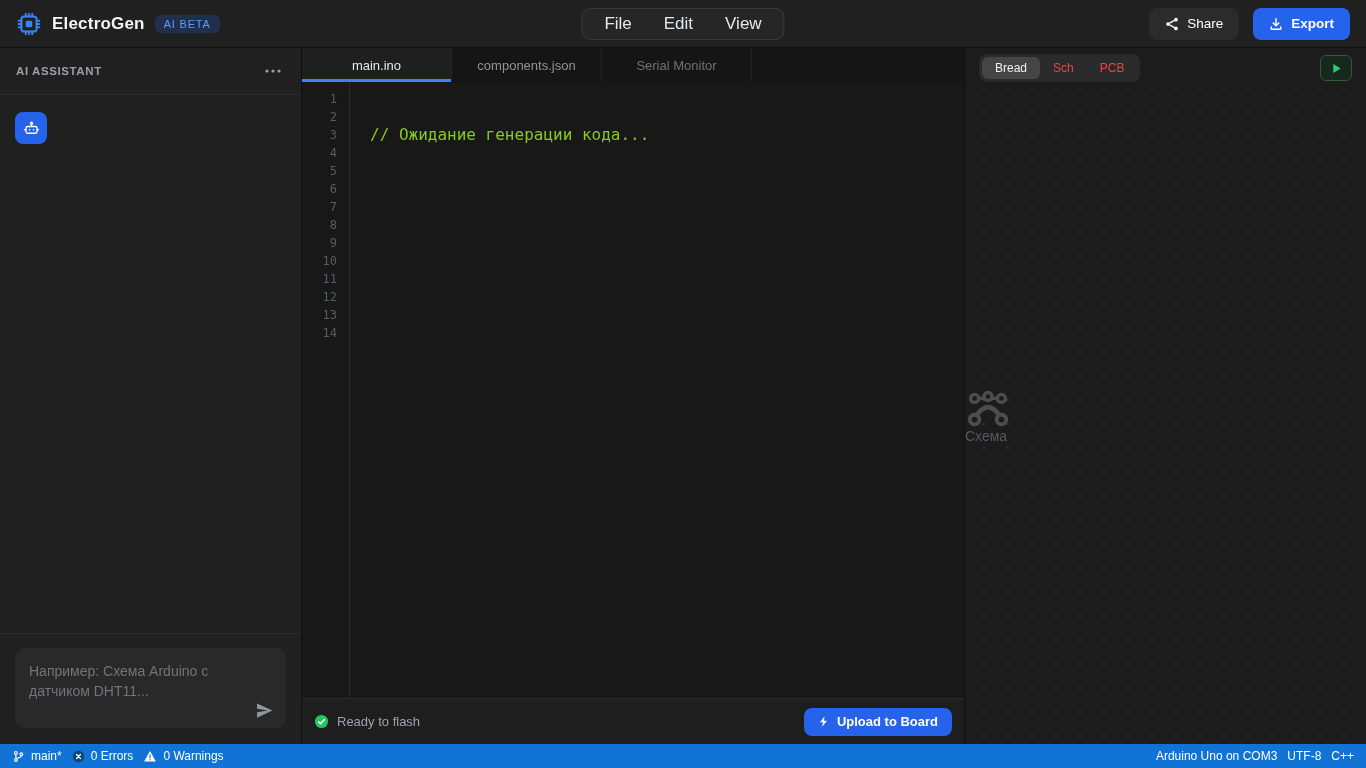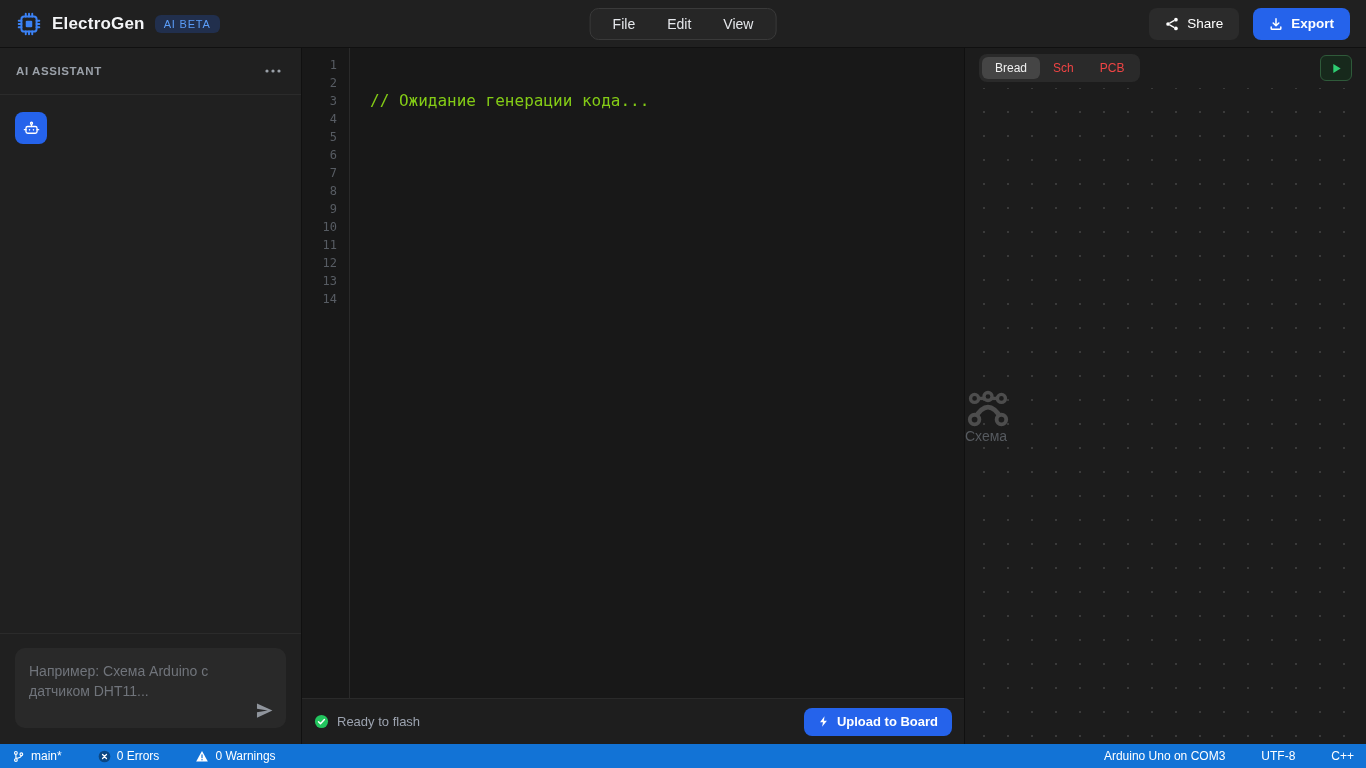--- a/index.html
+++ b/index.html
@@ -10,21 +10,21 @@
   
   .topbar { height:48px; background:#202020; border-bottom:1px solid #101010;
             display:flex; align-items:center; padding:0 16px; position:relative; flex:0 0 48px; }
   .brand { display:flex; align-items:center; gap:10px; }
   .brand-name { color:#f3f4f6; font-size:17px; font-weight:bold; letter-spacing:.2px; }
   .badge { background:rgba(37,99,235,.22); color:#5b9df9; font-size:11px; font-weight:normal;
            letter-spacing:.8px; padding:3px 9px; border-radius:6px; }
   .menubar { position:absolute; left:50%; transform:translateX(-50%); top:8px;
              background:#262626; border:1px solid #3a3a3a; border-radius:9px; height:32px;
              display:flex; align-items:center; padding:0 6px; }
-  .menu-item { color:#e5e7eb; font-size:14px; padding:5px 16px; border-radius:6px; cursor:default; }
+  .menu-item { color:#e5e7eb; font-size:17px; padding:5px 16px; border-radius:6px; cursor:default; }
   .topbar-right { margin-left:auto; display:flex; align-items:center; gap:14px; }
   .btn { display:flex; align-items:center; gap:8px; border-radius:8px; height:32px;
          padding:0 16px; font-size:13.5px; color:#fff; border:none; cursor:default; }
   .btn-dark { background:#2b2b2b; }
   .btn-blue { background:#2563eb; font-weight:bold; }
 
   
   .main { flex:1 1 auto; display:flex; min-height:0; }
 
   
@@ -83,21 +83,21 @@
              border-radius:6px; display:flex; align-items:center; justify-content:center; }
   .canvas { flex:1 1 auto; position:relative;
             background-image:radial-gradient(circle, #3a3a3a 1.3px, transparent 1.5px);
             background-size:24px 24px; background-position:7px 12px;
             display:flex; flex-direction:column; align-items:flex-start; justify-content:center; }
   .placeholder-label { color:#565a5f; font-size:14px; }
 
   
   .statusbar { height:24px; flex:0 0 24px; background:#1273d6; display:flex; align-items:center;
                justify-content:space-between; padding:0 12px; color:#fff; font-size:12px; }
-  .sb-group { display:flex; align-items:center; gap:36px; }
+  .sb-group { display:flex; align-items:center; gap:10px; }
   .sb-item { display:flex; align-items:center; gap:6px; white-space:nowrap; }
 </style>
 </head>
 <body>
 
 <div class="app">
 
   <header class="topbar">
     <div class="brand">
       <span style="display:flex">
@@ -176,20 +176,31 @@
           <span class="send-btn">
             <svg width="19" height="19" viewBox="0 0 24 24" fill="#90959d">
               <path d="M2.5 21l19.5-9L2.5 3v6.8L16 12 2.5 14.2z"></path>
             </svg>
           </span>
         </div>
       </div>
     </aside>
 
     <section class="editor">
+      <div class="tabbar">
+        <div class="tab active">
+          <span>main.ino</span>
+        </div>
+        <div class="tab">
+          <span>components.json</span>
+        </div>
+        <div class="tab dim">
+          <span>Serial Monitor</span>
+        </div>
+      </div>
 
       <div class="code-area">
         <div class="gutter">
             <div>1</div>
             <div>2</div>
             <div>3</div>
             <div>4</div>
             <div>5</div>
             <div>6</div>
             <div>7</div>

